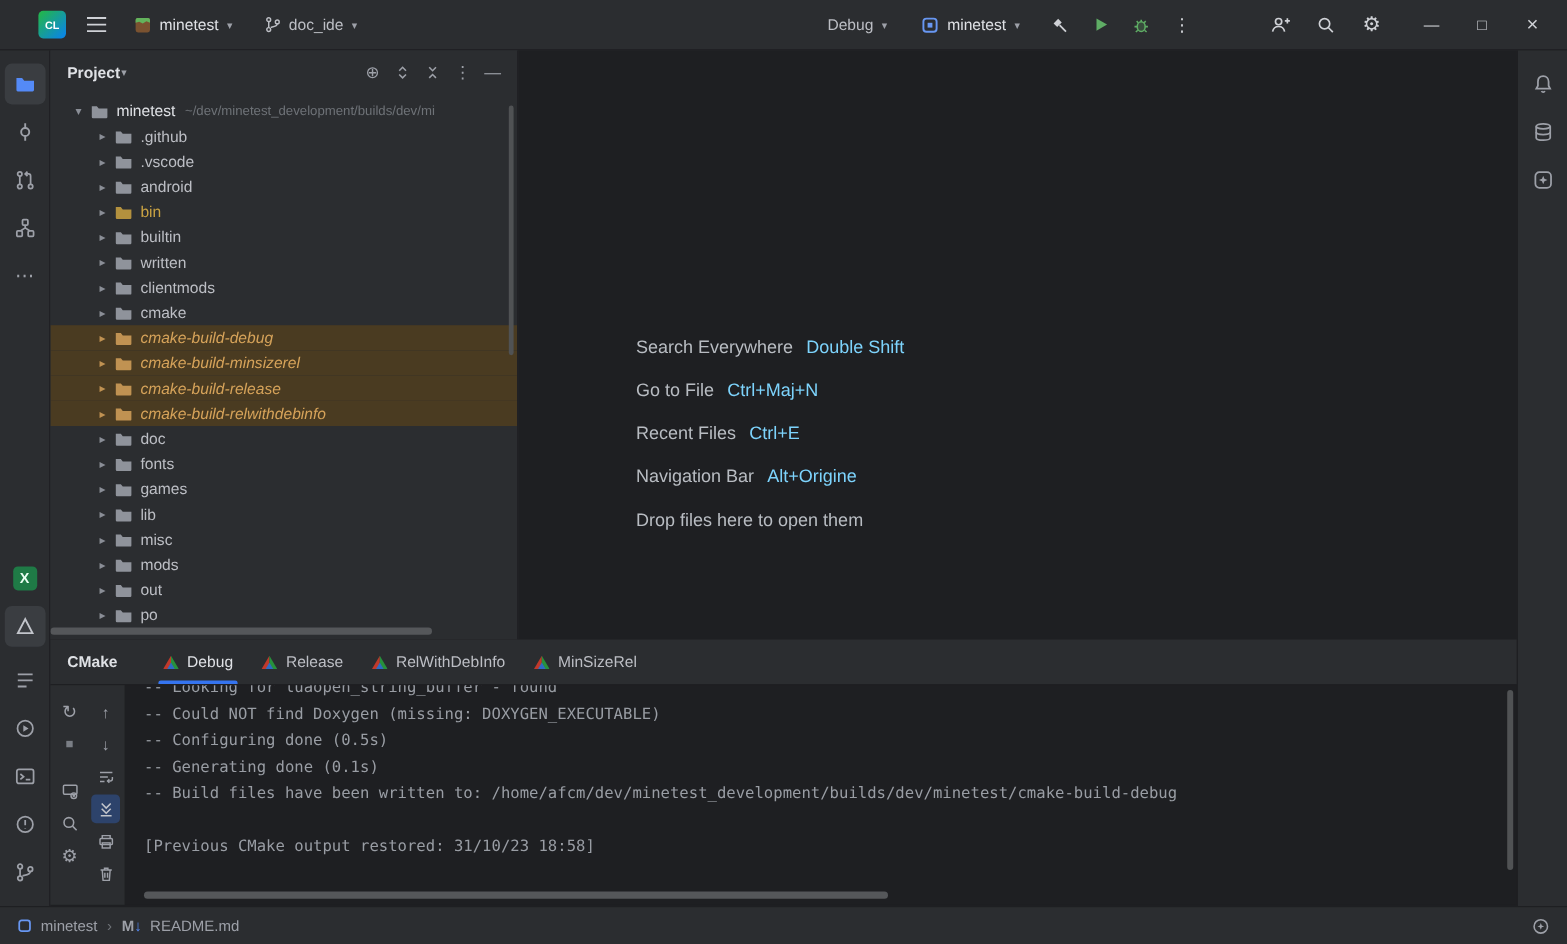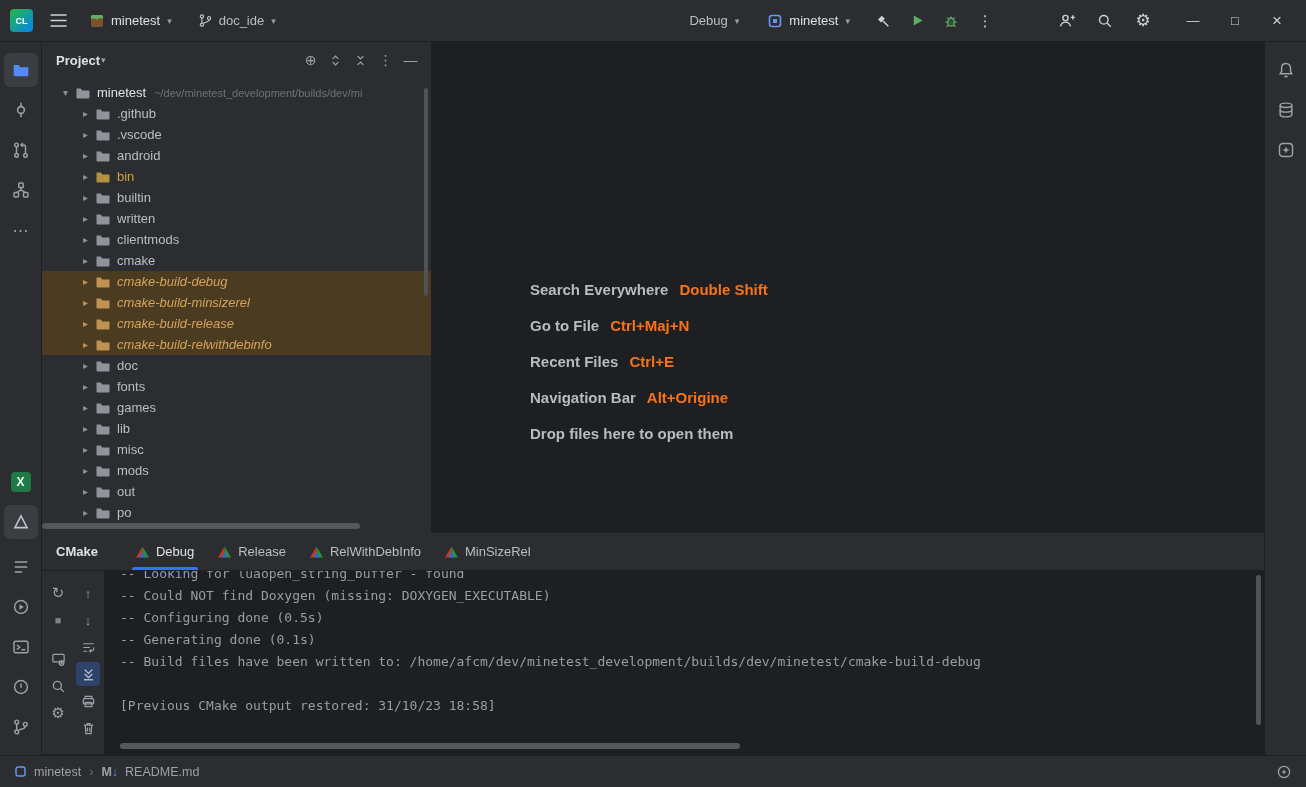--- a/index.html
+++ b/index.html
@@ -8,21 +8,21 @@
   svg{display:block;}
   button{cursor:default;}
 
   
   .titlebar{position:absolute;top:0;left:0;right:0;height:42px;display:flex;align-items:center;
             padding:0 8px 0 10px;box-sizing:border-box;border-bottom:1px solid #1e1f22;}
   .tb-group{display:flex;align-items:center;}
   .tb-center{margin-left:auto;}
   .tb-right{margin-left:52px;}
   .logo{width:23px;height:23px;border-radius:4px;background:linear-gradient(135deg,#21b353 10%,#0b87e0 90%);
-        color:#fff;font-size:9px;font-weight:700;display:flex;align-items:center;justify-content:center;margin-right:10px;}
+        color:#fff;font-size:9px;font-weight:700;display:flex;align-items:center;justify-content:center;margin-right:10px;margin-left:22px;}
   .icon-btn{width:30px;height:30px;display:flex;align-items:center;justify-content:center;
             background:none;border:none;color:#cfd1d6;padding:0;border-radius:6px;}
   .chip{display:flex;align-items:center;gap:6px;height:30px;padding:0 8px;border-radius:6px;
         background:none;border:none;color:#dfe1e5;font-size:13px;font-family:inherit;}
   .caret{color:#9da0a8;font-size:9px;margin-left:1px;}
   .win-btn{width:42px;height:42px;display:flex;align-items:center;justify-content:center;
            background:none;border:none;color:#cfd1d6;font-size:14px;padding:0;}
 
   
   .left-strip{position:absolute;left:0;top:42px;bottom:32px;width:42px;box-sizing:border-box;
@@ -59,23 +59,23 @@
   .tree-row.build{background:#4a3b21;}
   .tree-row.build .t-label{color:#d6a35a;font-style:italic;}
   .tree-row.build .f-icon{color:#c09252;}
   .tree-row.build .chev{color:#c09252;}
   .pp-hscroll{position:absolute;left:0;bottom:4px;width:318px;height:6px;border-radius:3px;background:#55575a;}
   .pp-vscroll{position:absolute;right:3px;top:46px;width:4px;height:208px;border-radius:2px;background:#505254;}
 
   
   .editor{position:absolute;left:432px;top:42px;width:832px;height:491px;background:#1e1f22;}
   .hints{position:absolute;left:98px;top:229px;}
-  .hint-row{height:36px;display:flex;align-items:center;gap:11px;font-size:15px;font-weight:bold;}
+  .hint-row{height:36px;display:flex;align-items:center;gap:11px;font-size:15px;}
   .hint-label{color:#b8bcc2;}
-  .hint-key{color:#f97316;}
+  .hint-key{color:#7dd3fc;}
 
   
   .cmake-panel{position:absolute;left:42px;top:533px;width:1222px;height:222px;background:#1e1f22;}
   .cm-header{height:38px;background:#2b2d30;display:flex;align-items:stretch;padding-left:14px;
              box-sizing:border-box;border-bottom:1px solid #1e1f22;}
   .cm-title{align-self:center;color:#dfe1e5;font-weight:600;margin-right:26px;}
   .cm-tabs{display:flex;}
   .cm-tab{display:flex;align-items:center;gap:7px;padding:0 12px;color:#bcbec4;position:relative;
           background:none;border:none;font:inherit;}
   .cm-tab.selected{color:#dfe1e5;}

